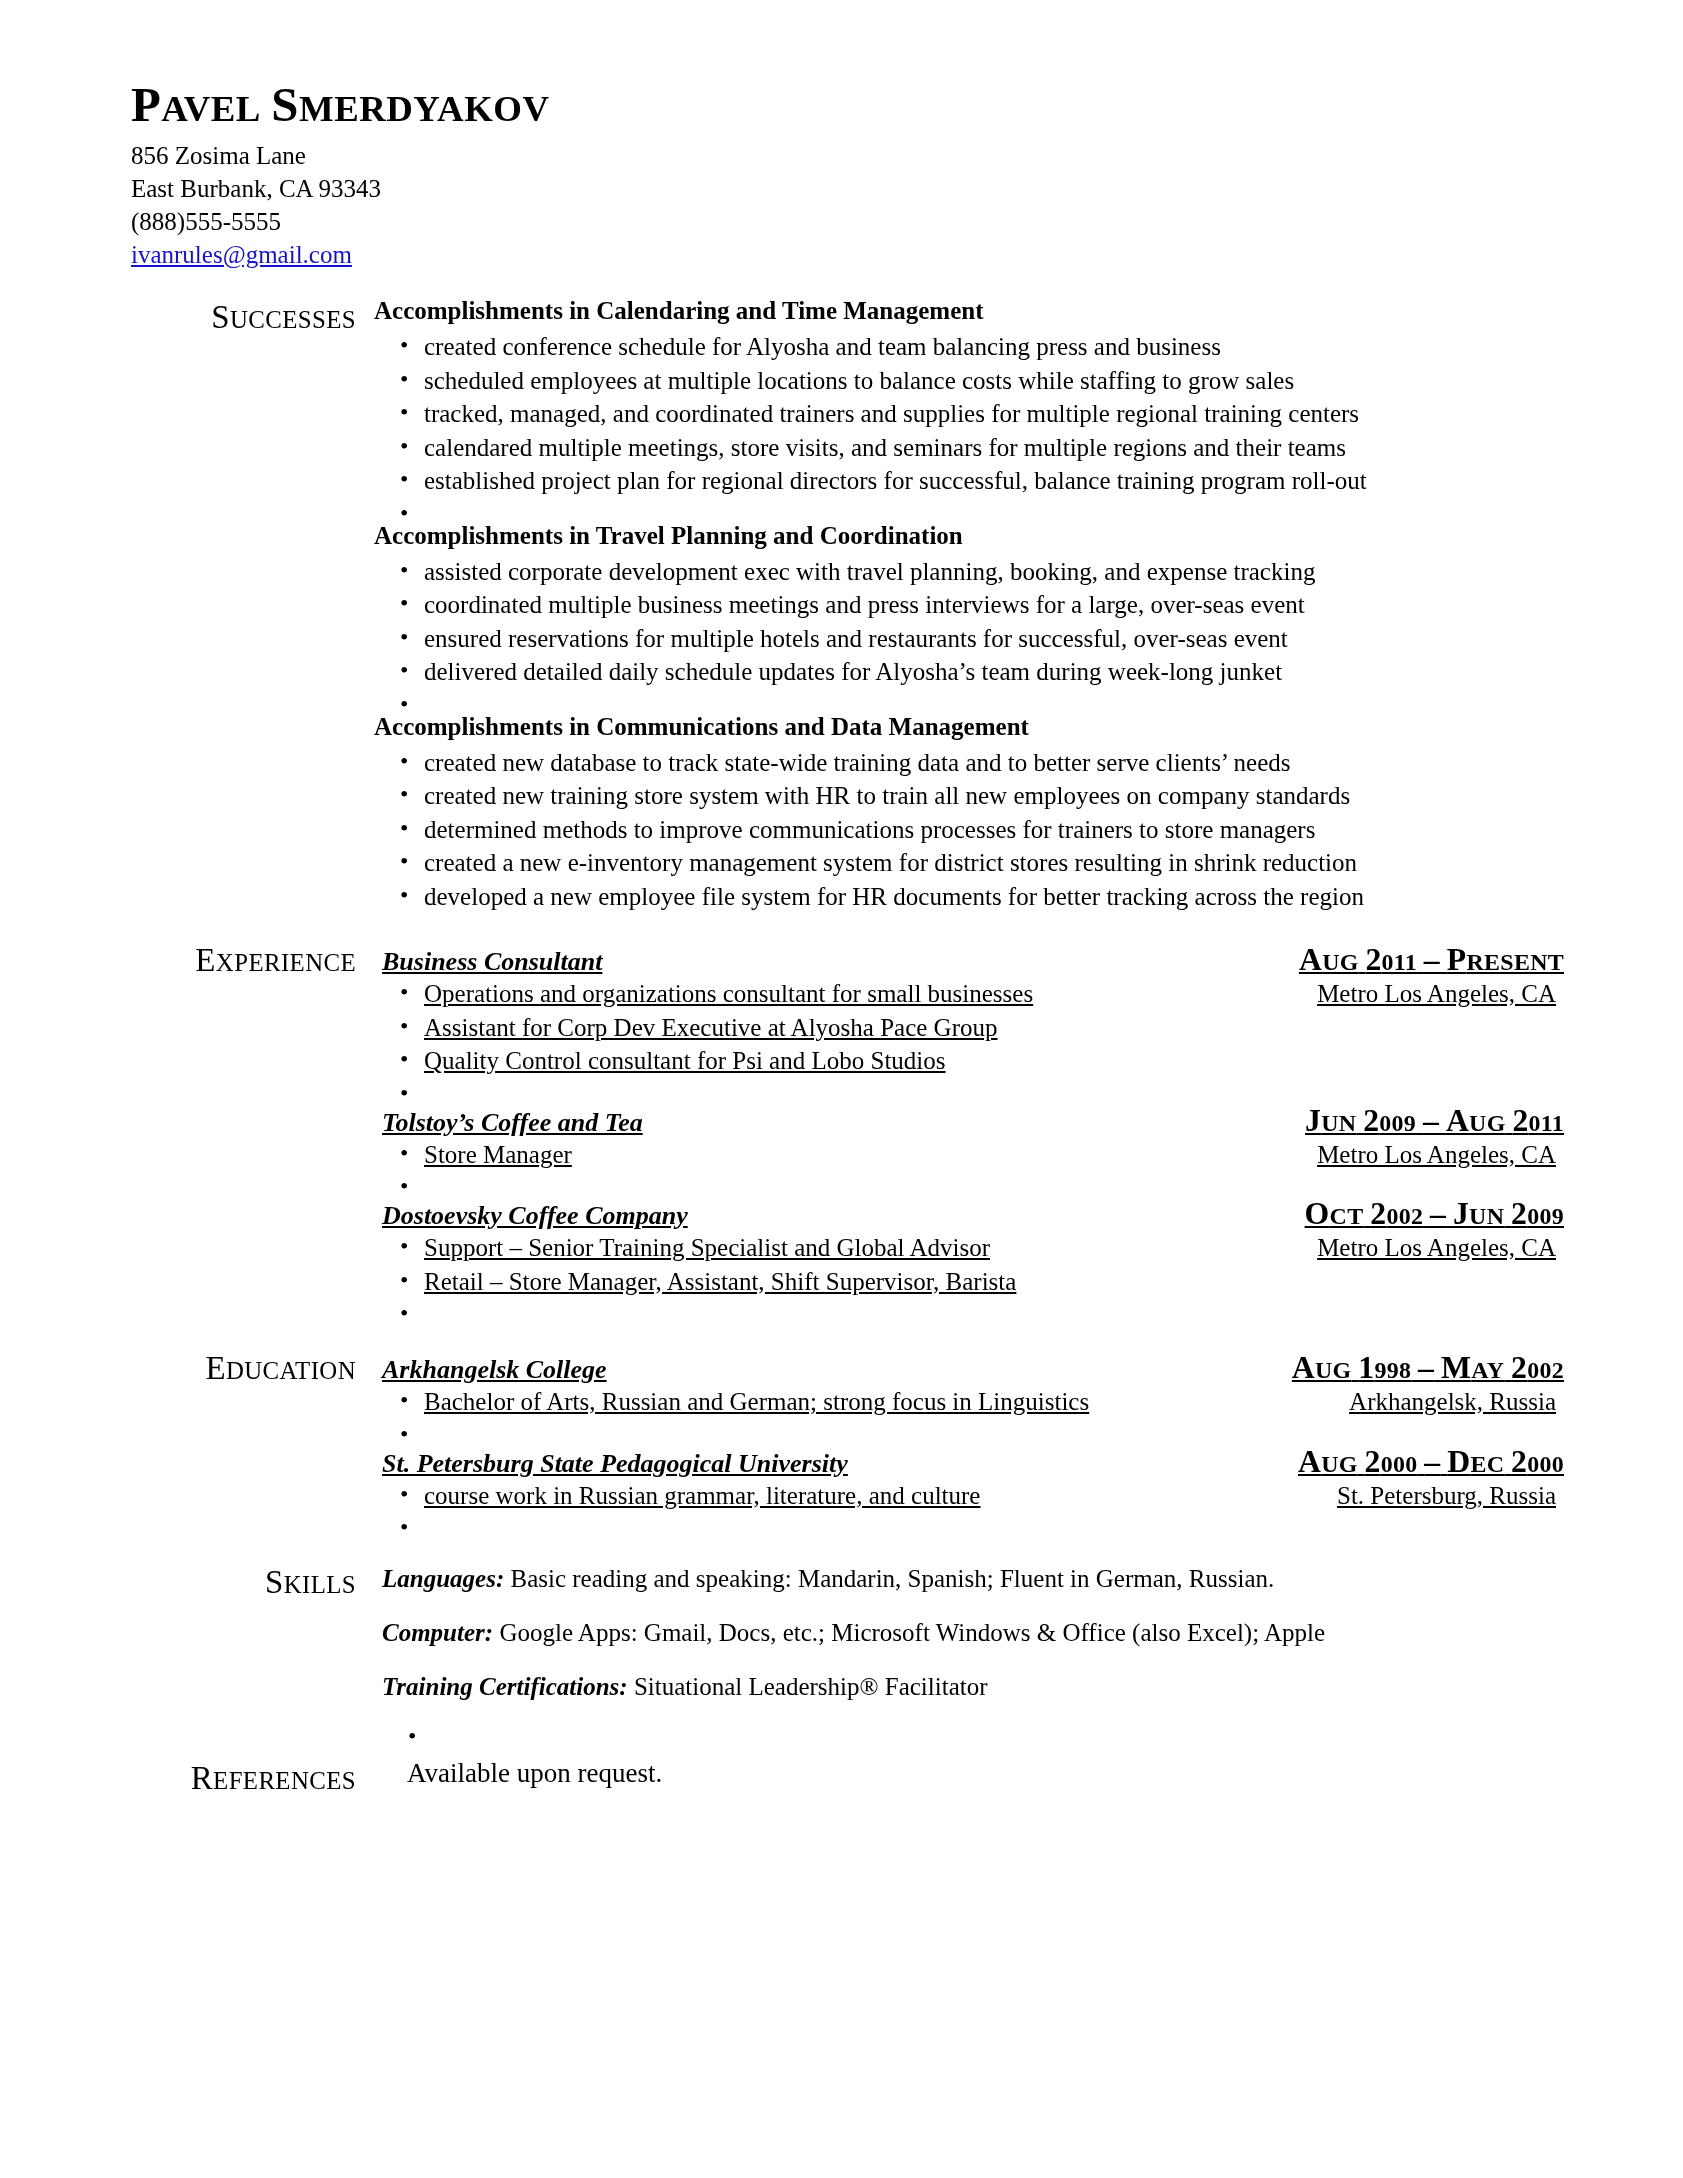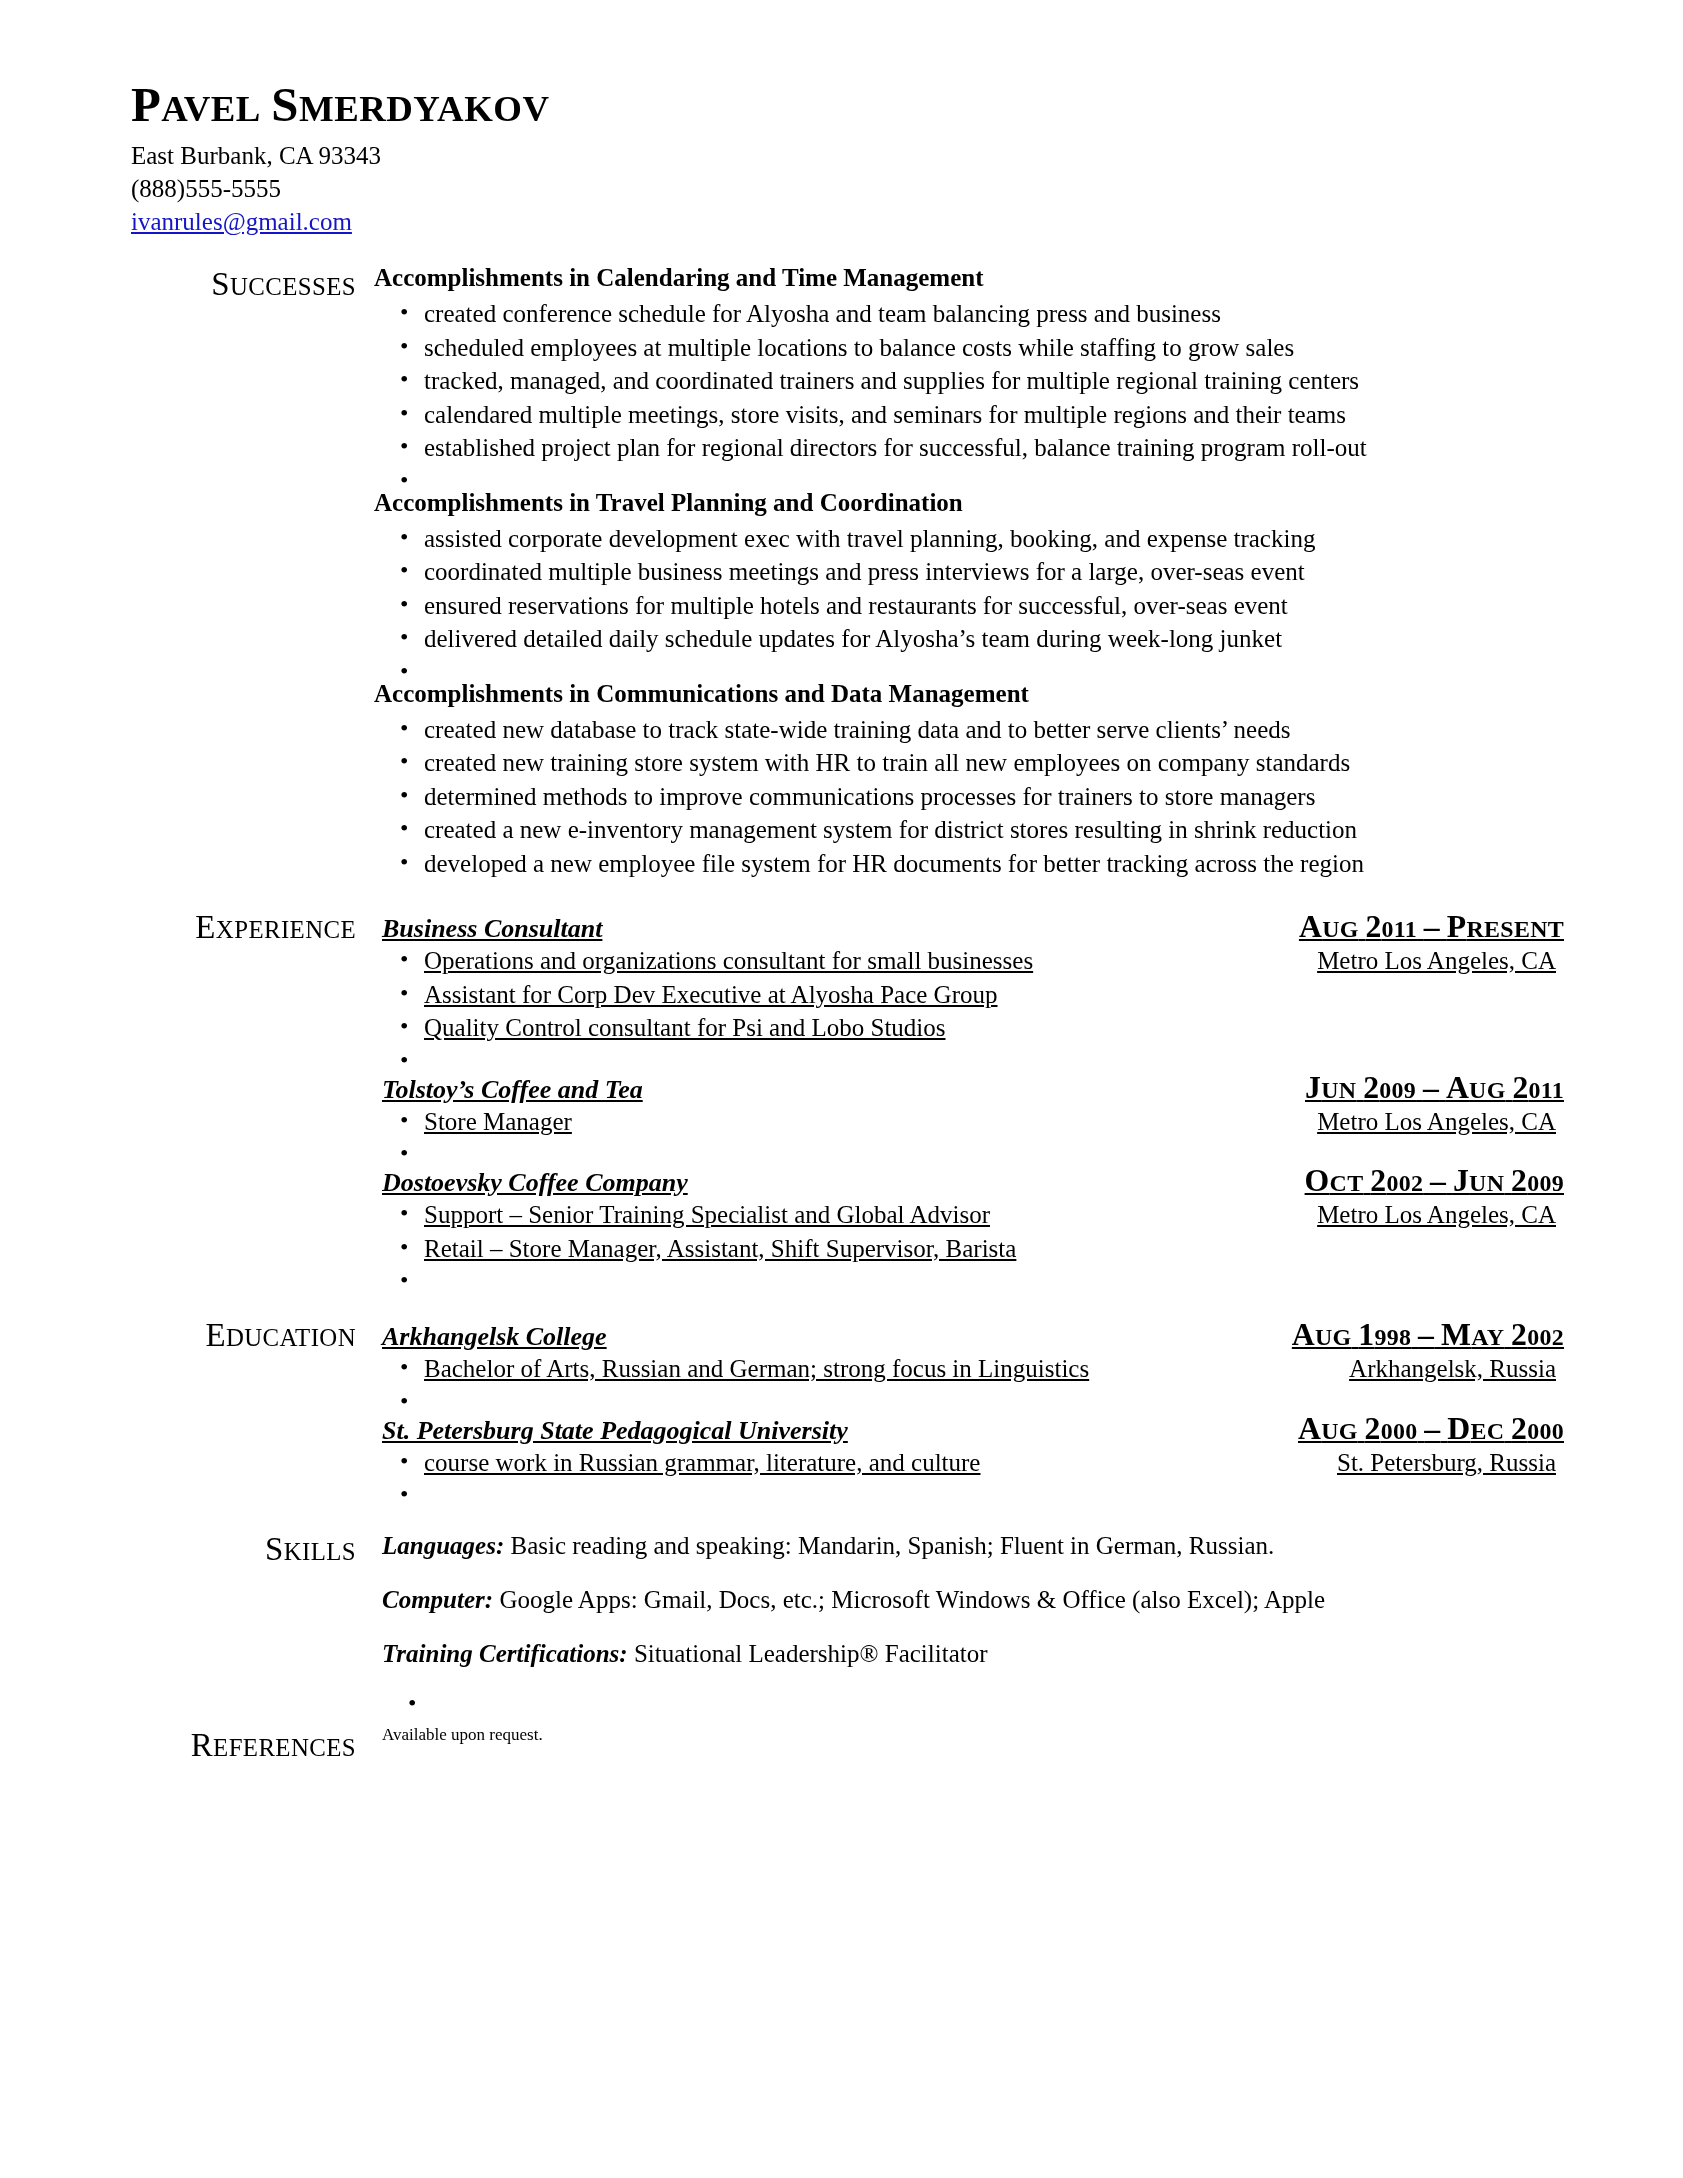--- a/index.html
+++ b/index.html
@@ -141,31 +141,33 @@
   .skill-label {
     font-weight: bold;
     font-style: italic;
   }
   .skills-trailing-bullet {
     padding-left: 34px;
     font-size: 24px;
   }
 
   .refs-text {
-    font-size: 17px;
+    font-size: 27px;
     padding-left: 8px;
+    margin-left: 25px;
   }
 </style>
 </head>
 <body>
 
 <div class="page">
 
   <div class="header">
     <div class="name"><span style="font-size:1.22em">P</span><span style="font-size:0.92em">AVEL</span> <span style="font-size:1.22em">S</span><span style="font-size:0.92em">MERDYAKOV</span></div>
+    <div class="contact-line">856 Zosima Lane</div>
     <div class="contact-line">East Burbank, CA 93343</div>
     <div class="contact-line">(888)555-5555</div>
     <div class="contact-line"><span class="email">ivanrules@gmail.com</span></div>
   </div>
 
   <div class="section">
     <div class="section-label"><span style="font-size:1.22em">S</span><span style="font-size:0.92em">UCCESSES</span></div>
     <div class="section-body">
 
       <div class="accomp-title">Accomplishments in Calendaring and Time Management</div>

